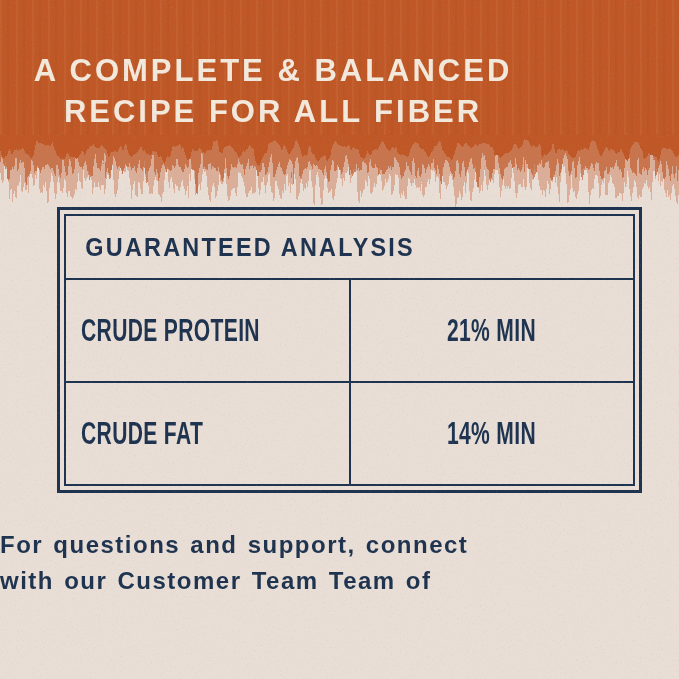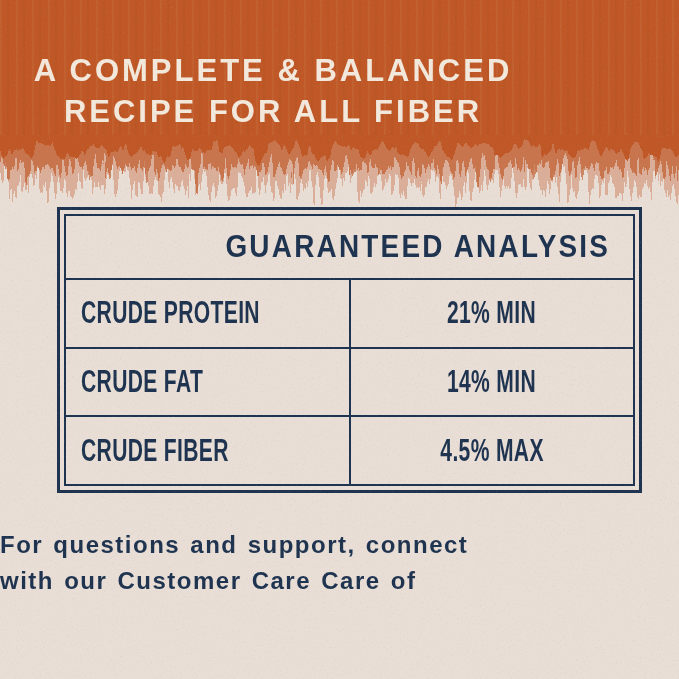--- a/index.html
+++ b/index.html
@@ -49,23 +49,23 @@
     width: 100%; height: 100%;
     border-collapse: collapse;
     table-layout: fixed;
   }
   .ga-table td {
     border: 2px solid #1E334F;
     vertical-align: middle;
   }
   .title-cell {
     height: 60px;
-    text-align: right;
+    text-align: left;
     font-weight: bold;
-    font-size: 31px;
+    font-size: 26px;
     letter-spacing: 2.5px;
     white-space: nowrap;
   }
   .title-squeeze { display: inline-block; transform: scaleX(0.9); transform-origin: 50% 50%; }
   .label-cell { padding-left: 15px; }
   .value-cell { width: 171px; text-align: center; }
   .cond {
     display: inline-block;
     font-weight: bold;
     font-size: 31px;
@@ -146,35 +146,27 @@
         </td>
       </tr>
       <tr>
         <td class="label-cell">
           <span class="cond">CRUDE FAT</span>
         </td>
         <td class="value-cell">
           <span class="cond">14% MIN</span>
         </td>
       </tr>
-      <tr>
-        <td class="label-cell">
-          <span class="cond">CRUDE FIBER</span>
-        </td>
-        <td class="value-cell">
-          <span class="cond">4.5% MAX</span>
-        </td>
-      </tr>
     </tbody>
       </table>
   </div>
 
   <div class="support">
     <div>For questions and support, connect</div>
-    <div>with our Customer Care Care of</div>
+    <div>with our Customer Team Team of</div>
   </div>
 
   <svg class="speckle" width="679" height="679" viewBox="0 0 679 679">
     <defs>
       <filter id="paperNoise" x="0" y="0" width="100%" height="100%">
         <feTurbulence type="fractalNoise" baseFrequency="0.55" numOctaves="2" seed="8" result="pn"></feTurbulence>
         <feColorMatrix in="pn" type="matrix" values="0 0 0 0 0.42  0 0 0 0 0.35  0 0 0 0 0.30  0 0 0 1.3 -0.78"></feColorMatrix>
       </filter>
     </defs>
     <rect width="679" height="679" filter="url(#paperNoise)"></rect>

